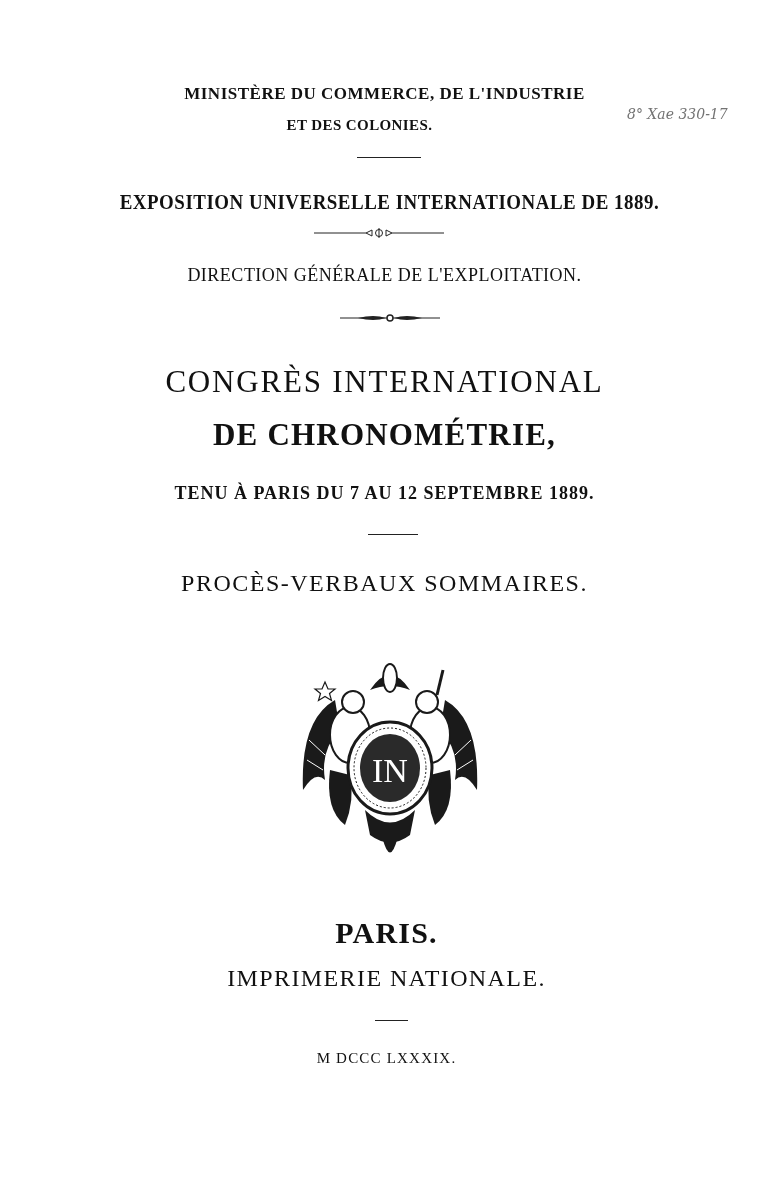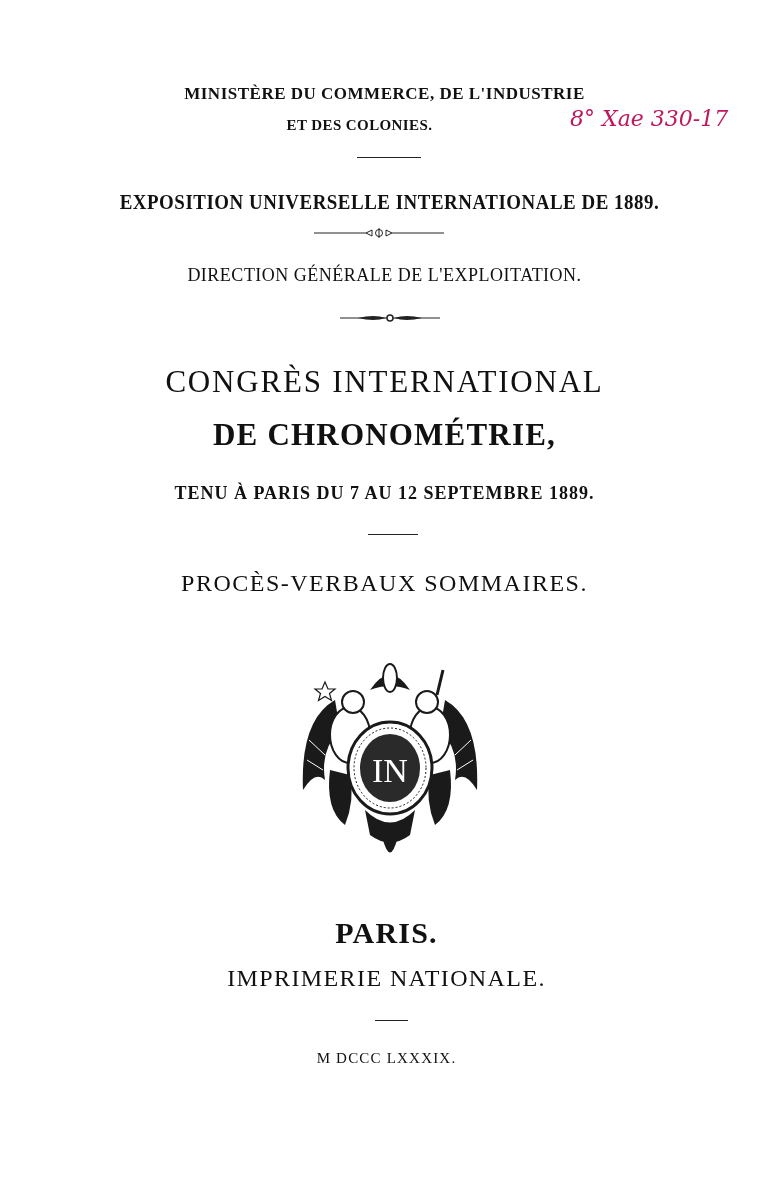--- a/index.html
+++ b/index.html
@@ -15,22 +15,22 @@
     .t3 { top: 190px; font-size: 21px; letter-spacing: 0.6px; transform: scaleX(0.9); }
     .t4 { top: 265px; font-size: 18px; letter-spacing: 0.5px; left: -5px; }
     .t5 { top: 364px; font-size: 31px; letter-spacing: 1.8px; left: -5px; }
     .t6 { top: 417px; font-size: 31px; letter-spacing: 1.2px; left: -5px; }
     .t7 { top: 483px; font-size: 18px; letter-spacing: 1px; left: -5px; }
     .t8 { top: 570px; font-size: 24px; letter-spacing: 1.5px; left: -5px; }
     .t9 { top: 916px; font-size: 30px; letter-spacing: 1.2px; left: -3px; }
     .t10 { top: 965px; font-size: 24px; letter-spacing: 1.4px; left: -3px; }
     .t11 { top: 1050px; font-size: 15px; letter-spacing: 1.2px; left: -3px; }
     .shelfmark {
-      position: absolute; top: 106px; left: 570px; font-size: 22px; font-style: italic;
-      font-family: "DejaVu Serif", serif; letter-spacing: 0px; color: #be185d;
+      position: absolute; top: 106px; left: 627px; font-size: 14px; font-style: italic;
+      font-family: "DejaVu Serif", serif; letter-spacing: 0px; color: #737373;
     }
     .ornament { position: absolute; }
     .emblem { position: absolute; left: 295px; top: 660px; width: 190px; height: 205px; }
   </style>
 </head>
 <body>
 
 <div class="line t1 bold">MINISTÈRE DU COMMERCE, DE L'INDUSTRIE</div>
 <div class="line t2 bold">ET DES COLONIES.</div>
 <div class="shelfmark">8° Xae 330-17</div>

